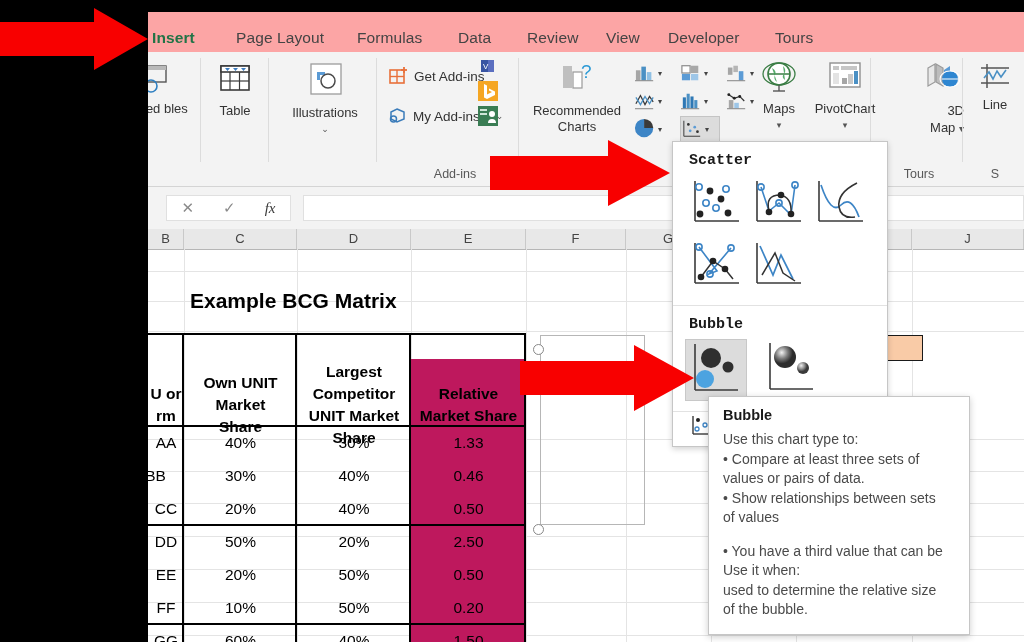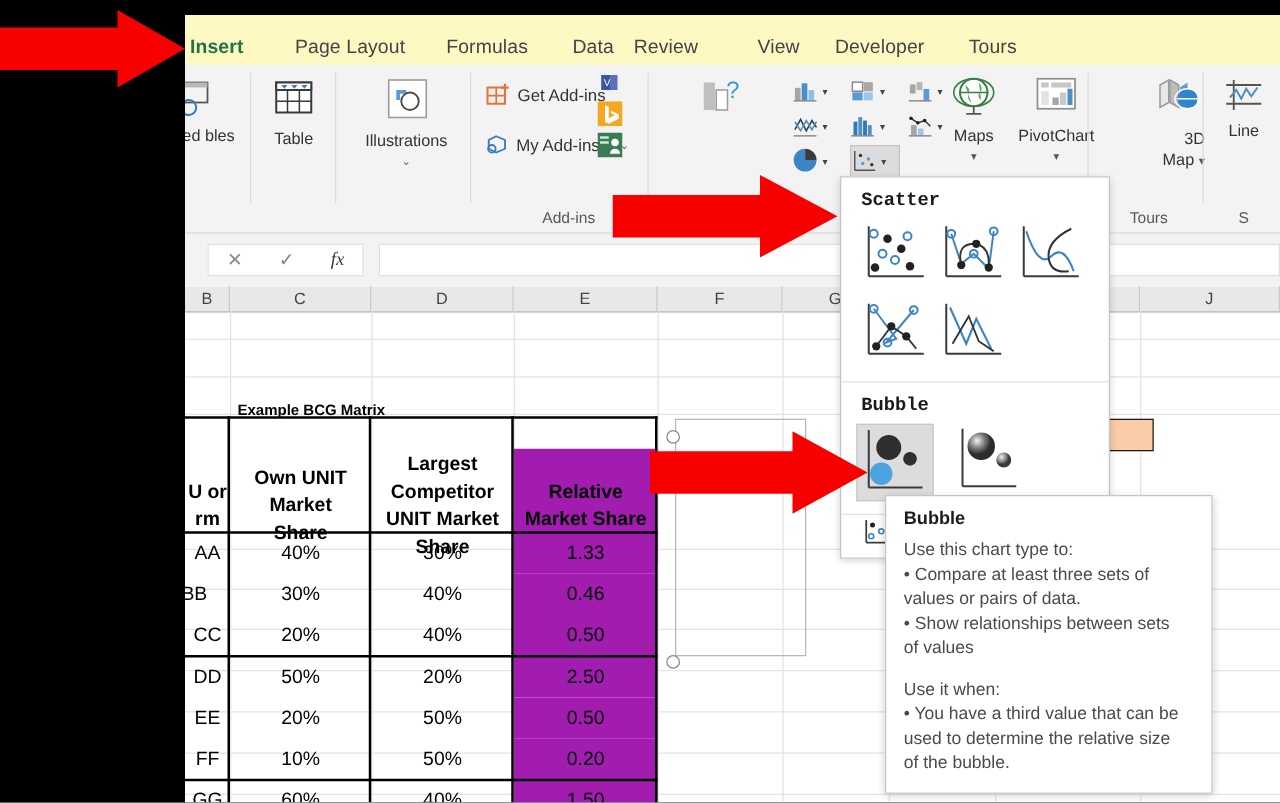--- a/index.html
+++ b/index.html
@@ -4,21 +4,21 @@
 <style>
   html,body{margin:0;padding:0;}
   body{width:1024px;height:642px;overflow:hidden;background:#000;
        font-family:"Liberation Sans",sans-serif;-webkit-font-smoothing:antialiased;}
   #root{position:relative;width:1024px;height:642px;background:#000;}
 
   
   .excel{position:absolute;left:148px;top:12px;width:876px;height:630px;background:#fff;overflow:hidden;}
 
   
-  .tabbar{position:absolute;left:0;top:0;width:876px;height:40px;background:#fef9c3;}
+  .tabbar{position:absolute;left:0;top:0;width:876px;height:40px;background:#fca5a5;}
   .tab{position:absolute;top:26px;transform:translateY(-50%);font-size:15.5px;color:#444;
        letter-spacing:.1px;white-space:nowrap;cursor:default;}
   .tab.active{color:#217346;font-weight:bold;}
   .tab.active:after{content:"";position:absolute;left:0;right:0;bottom:-11px;height:3px;background:#217346;}
 
   
   .ribbon{position:absolute;left:0;top:40px;width:876px;height:134px;background:#f3f3f3;
           border-bottom:1px solid #d4d4d4;}
   .rgroup{position:absolute;top:0;height:134px;}
   .sep{position:absolute;top:6px;width:1px;height:104px;background:#dcdcdc;}
@@ -50,24 +50,24 @@
   .gridlines{position:absolute;left:0;top:20px;width:876px;height:393px;}
   .vline{position:absolute;top:0;bottom:0;width:1px;background:#e4e4e4;}
   .hline{position:absolute;left:0;right:0;height:1px;background:#e4e4e4;}
 
   
   .tbl{position:absolute;}
   .cell{position:absolute;box-sizing:border-box;font-size:15.5px;color:#000;
         display:flex;align-items:center;justify-content:center;text-align:center;}
   .hcell{font-weight:bold;line-height:22px;margin-top:25px;}
   .tborder{position:absolute;background:#000;}
-  .shade{background:#a21caf;}
+  .shade{background:#be185d;}
   .orangecell{position:absolute;background:#f9cba7;box-sizing:border-box;}
 
-  .sheettitle{position:absolute;font-size:12px;font-weight:bold;color:#000;margin-top:32px;}
+  .sheettitle{position:absolute;font-size:21px;font-weight:bold;color:#000;}
 
   
   .chartobj{position:absolute;border:1px solid #b6b6b6;background:transparent;box-sizing:border-box;}
   .handle{position:absolute;width:11px;height:11px;border-radius:50%;background:#fff;
           border:1.3px solid #888;box-sizing:border-box;}
 
   
   .gallery{position:absolute;left:672px;top:141px;width:214px;background:#fff;
            border:1px solid #c6c6c6;box-shadow:0 2px 6px rgba(0,0,0,.18);}
   .ghead{font-size:15px;font-weight:bold;color:#1a1a1a;padding:10px 0 6px 16px;}
@@ -93,21 +93,21 @@
 
 <div id="root">
 
   <div class="excel">
 
     <div class="tabbar">
       <div class="tab active" style="left:4px">Insert</div>
       <div class="tab" style="left:88px">Page Layout</div>
       <div class="tab" style="left:209px">Formulas</div>
       <div class="tab" style="left:310px">Data</div>
-      <div class="tab" style="left:359px">Review</div>
+      <div class="tab" style="left:379px">Review</div>
       <div class="tab" style="left:458px">View</div>
       <div class="tab" style="left:520px">Developer</div>
       <div class="tab" style="left:627px">Tours</div>
     </div>
 
     <div class="ribbon">
 
       <div class="rgroup" style="left:-40px;width:96px">
         <div class="bigbtn" style="left:0px;top:10px;width:96px">
           <svg width="34" height="34" viewBox="0 0 34 34">
@@ -200,20 +200,21 @@
 
       <div class="sep" style="left:370px"></div>
 
       <div class="rgroup" style="left:374px;width:230px">
         <div class="bigbtn" style="left:2px;top:8px;width:106px">
           <svg width="44" height="38" viewBox="0 0 44 38">
             <rect x="8" y="6" width="9" height="22" fill="#bfbfbf"></rect>
             <rect x="18" y="12" width="9" height="16" fill="#fff" stroke="#9a9a9a" stroke-width="1.2"></rect>
             <text x="26" y="18" font-size="19" fill="#2e9bd6" font-family="Liberation Sans">?</text>
           </svg>
+          <span class="cap" style="line-height:16px;">Recommended Charts</span>
         </div>
 
         <div class="cbtn" style="left:112px;top:8px;">
           <svg width="22" height="20" viewBox="0 0 24 22">
             <rect x="2" y="8" width="5" height="11" fill="#a6a6a6"></rect>
             <rect x="8" y="4" width="5" height="15" fill="#4a90c4"></rect>
             <rect x="14" y="10" width="5" height="9" fill="#8fc0e4"></rect>
             <line x1="1" y1="19.5" x2="21" y2="19.5" stroke="#777" stroke-width="1"></line>
           </svg>
             <span class="car">▾</span>
@@ -576,22 +577,22 @@
   </div>
 
   <div class="tooltip">
     <div class="ttitle">Bubble</div>
     <div class="tline">Use this chart type to:</div>
     <div class="tline">• Compare at least three sets of</div>
     <div class="tline">values or pairs of data.</div>
     <div class="tline">• Show relationships between sets</div>
     <div class="tline">of values</div>
     <div class="tgap"></div>
+    <div class="tline">• You have a third value that can be</div>
     <div class="tline">Use it when:</div>
-    <div class="tline">• You have a third value that can be</div>
     <div class="tline">used to determine the relative size</div>
     <div class="tline">of the bubble.</div>
   </div>
 
   <div class="arrow" style="left:-10px;top:8px;">
     <svg width="160" height="62" viewBox="0 0 160 62">
       <path d="M0 14 H104 V0 L158 31 L104 62 V48 H0 Z" fill="#f80000"></path>
     </svg>
   </div>
 

